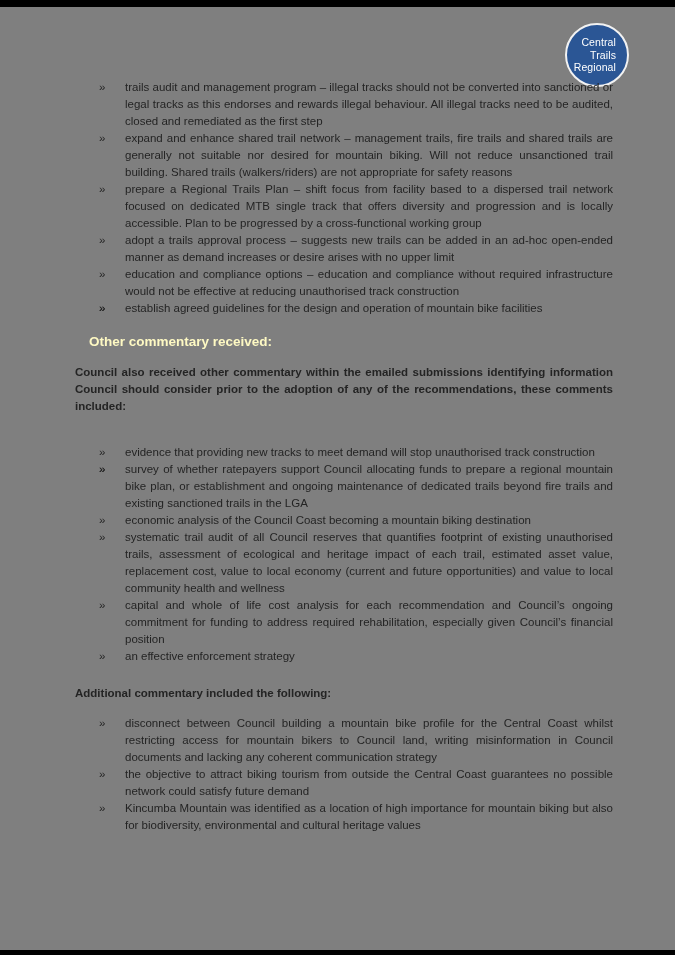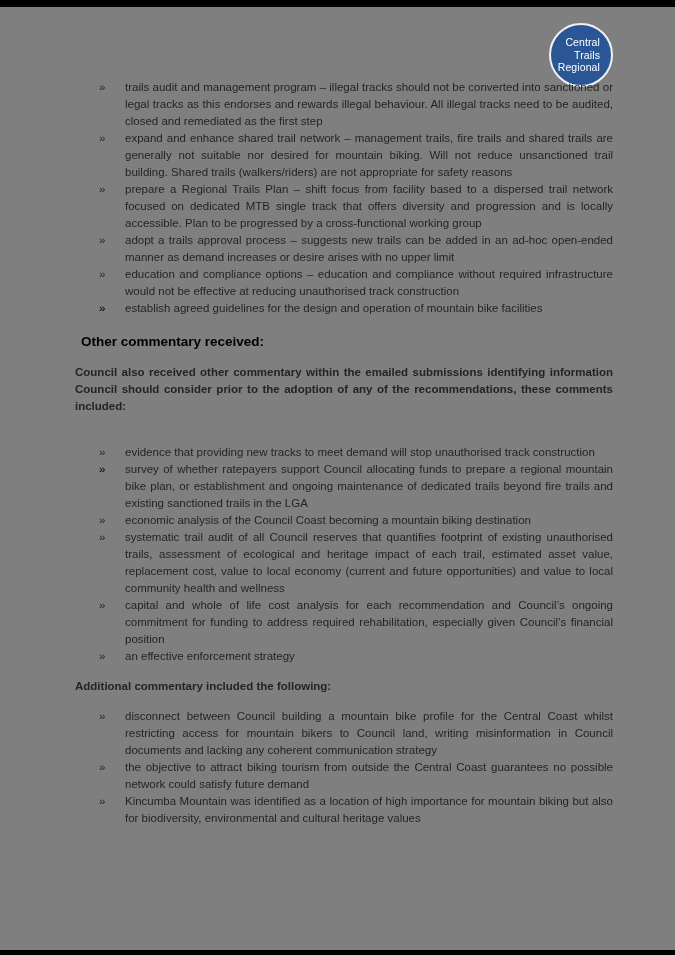--- a/index.html
+++ b/index.html
@@ -15,21 +15,21 @@
     position: absolute;
     top: 7px;
     left: 0;
     width: 675px;
     height: 943px;
     background: #7f7f7f;
   }
   .logo {
     position: absolute;
     top: 16px;
-    left: 549px;
+    left: 565px;
     width: 64px;
     height: 64px;
     border-radius: 50%;
     background: #2b5695;
     border: 2px solid #f2f2f2;
     box-sizing: border-box;
     display: flex;
     flex-direction: column;
     justify-content: center;
     text-align: right;
@@ -57,29 +57,29 @@
   ul.bullets li {
     position: relative;
     padding-left: 50px;
   }
   ul.bullets li .marker {
     position: absolute;
     left: 24px;
     top: 0;
   }
   .section-heading {
-    margin: 16px 0 14px 6px;
-    color: #000000;
+    margin: 16px 0 14px 14px;
+    color: #fef9c3;
     font-size: 13.5px;
     font-weight: bold;
     text-align: left;
   }
   .para { margin: 0; font-weight: bold; }
   .para-1 { margin-bottom: 29px; }
-  .para-2 { margin-top: 13px; margin-bottom: 13px; }
+  .para-2 { margin-top: 20px; margin-bottom: 13px; }
 </style>
 </head>
 <body>
 
 <div class="page">
 
   <div class="logo">
     <div>Central</div>
     <div>Trails</div>
     <div>Regional</div>

